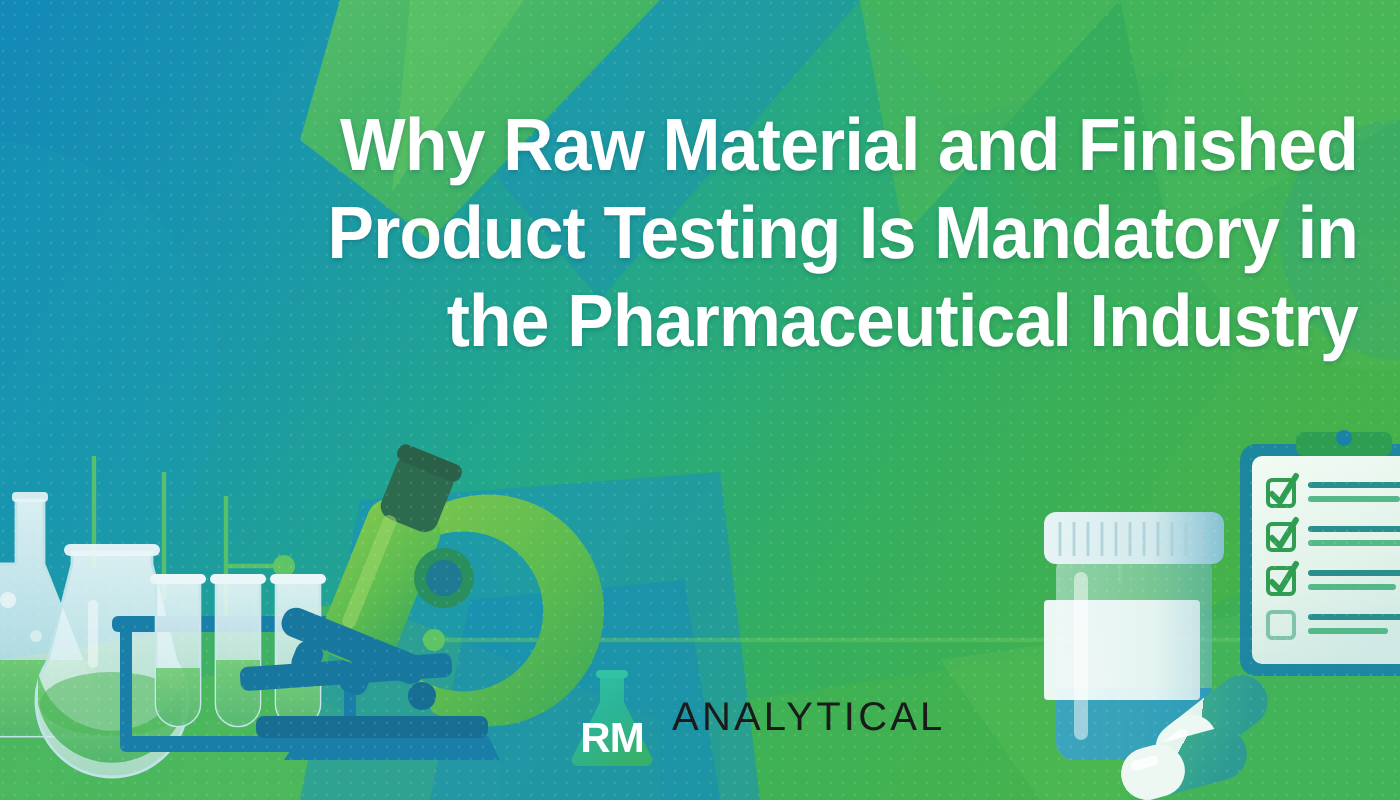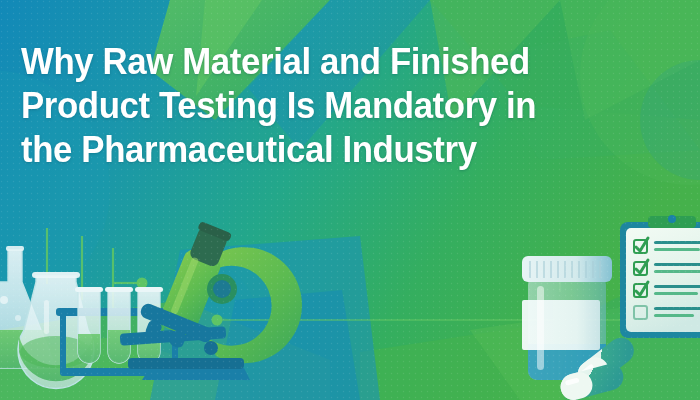--- a/index.html
+++ b/index.html
@@ -19,23 +19,23 @@
     position: absolute;
     left: 0;
     top: 0;
     width: 700px;
     height: 400px;
     pointer-events: none;
   }
   #title-block {
     position: absolute;
     left: 0;
-    top: 40px;
+    top: 51px;
     width: 700px;
-    text-align: left;
+    text-align: right;
     z-index: 40;
   }
   .title-line {
     display: block;
     color: #ffffff;
     font-family: "Liberation Sans", sans-serif;
     font-weight: bold;
     font-size: 37px;
     line-height: 44px;
     letter-spacing: -0.4px;
@@ -348,14 +348,31 @@
     </defs>
     <rect x="0" y="0" width="700" height="400" fill="url(#dots)"></rect>
   </svg>
 
   <div id="title-block">
     <span class="title-line">Why Raw Material and Finished</span>
     <span class="title-line">Product Testing Is Mandatory in</span>
     <span class="title-line">the Pharmaceutical Industry</span>
   </div>
 
+  <div id="logo">
+    <div id="logo-mark">
+      <svg width="48" height="50" viewBox="0 0 48 50">
+        <defs>
+          <linearGradient id="flaskG" x1="0" y1="0" x2="0.6" y2="1">
+            <stop offset="0" stop-color="#31c2a4"></stop>
+            <stop offset="0.55" stop-color="#2bb497"></stop>
+            <stop offset="1" stop-color="#37b06c"></stop>
+          </linearGradient>
+        </defs>
+        <path d="M 18 3 L 30 3 L 30 17 L 44 45 A 3 3 0 0 1 41 49 L 7 49 A 3 3 0 0 1 4 45 L 18 17 Z" fill="url(#flaskG)"></path>
+        <rect x="16" y="1" width="16" height="4" rx="2" fill="#31c2a4"></rect>
+      </svg>
+      <span id="logo-rm">RM</span>
+    </div>
+    <span id="logo-word">ANALYTICAL</span>
+  </div>
 
 </div>
 
 </body></html>

